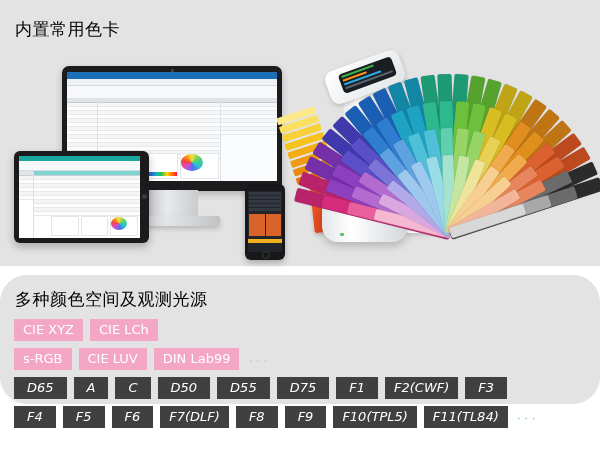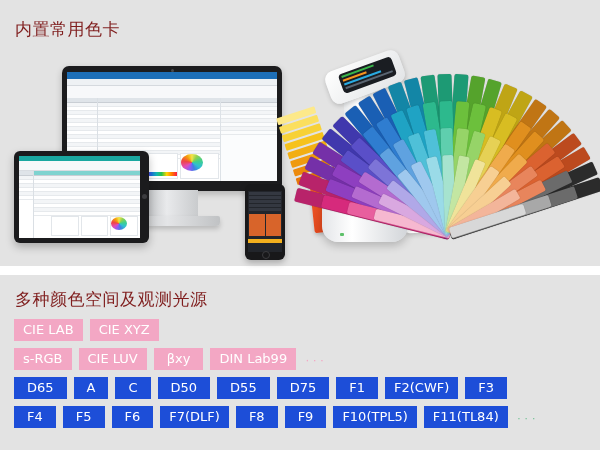--- a/index.html
+++ b/index.html
@@ -9,27 +9,27 @@
     width: 600px; height: 450px;
     background: #ffffff;
     font-family: "Liberation Sans", "DejaVu Sans", sans-serif;
     overflow: hidden;
   }
   .page { width: 600px; height: 450px; position: relative; background: #ffffff; }
 
   .section { background: #e3e3e3; position: relative; }
   .section-top { height: 266px; }
   .divider { height: 9px; background: #ffffff; }
-  .section-bottom { height: 175px; }
+  .section-bottom { height: 129px; border-radius: 27px; }
 
   .section-title {
     position: absolute;
     left: 15px;
     font-size: 17px;
-    color: #7f1d1d;
+    color: #000000;
     letter-spacing: 0.5px;
     font-family: "DejaVu Sans", "Liberation Sans", sans-serif;
     font-weight: normal;
     white-space: nowrap;
   }
   .title-top { top: 18px; }
   .title-bottom { top: 13px; }
 
   
   .hero { position: absolute; left: 0; top: 48px; width: 600px; height: 215px; }
@@ -177,21 +177,21 @@
   .tag-rows { position: absolute; left: 14px; top: 44px; right: 0; }
   .tag-row { display: flex; align-items: center; gap: 7px; margin-bottom: 7px; height: 22px; }
   .tag {
     height: 22px; line-height: 22px;
     color: #ffffff; font-size: 13px;
     padding: 0 9px;
     white-space: nowrap;
     font-family: "DejaVu Sans", "Liberation Sans", sans-serif;
   }
   .tag.pink { background: #f3a7c4; }
-  .tag.green { background: #1d4ed8; }
+  .tag.green { background: #404040; font-style: italic; }
   .tag.wide { padding: 0 13px; }
   .ellipsis {
     font-size: 13px; letter-spacing: 3px; margin-left: 2px;
   }
   .ellipsis.pink { color: #f3a7c4; }
   .ellipsis.green { color: #7cc49b; }
 </style>
 </head>
 <body>
 
@@ -447,27 +447,26 @@
     </div>
   </div>
 
   <div class="divider"></div>
 
   <div class="section section-bottom">
     <div class="section-title title-bottom">多种颜色空间及观测光源</div>
 
     <div class="tag-rows" id="tag-rows">
         <div class="tag-row">
-          <span class="tag pink">CIE LAB</span>
           <span class="tag pink">CIE XYZ</span>
+          <span class="tag pink">CIE LCh</span>
         </div>
         <div class="tag-row">
           <span class="tag pink">s-RGB</span>
           <span class="tag pink">CIE LUV</span>
-          <span class="tag pink wide">βxy</span>
           <span class="tag pink">DIN Lab99</span>
           <span class="ellipsis pink">···</span>
         </div>
         <div class="tag-row">
           <span class="tag green wide">D65</span>
           <span class="tag green wide">A</span>
           <span class="tag green wide">C</span>
           <span class="tag green wide">D50</span>
           <span class="tag green wide">D55</span>
           <span class="tag green wide">D75</span>

